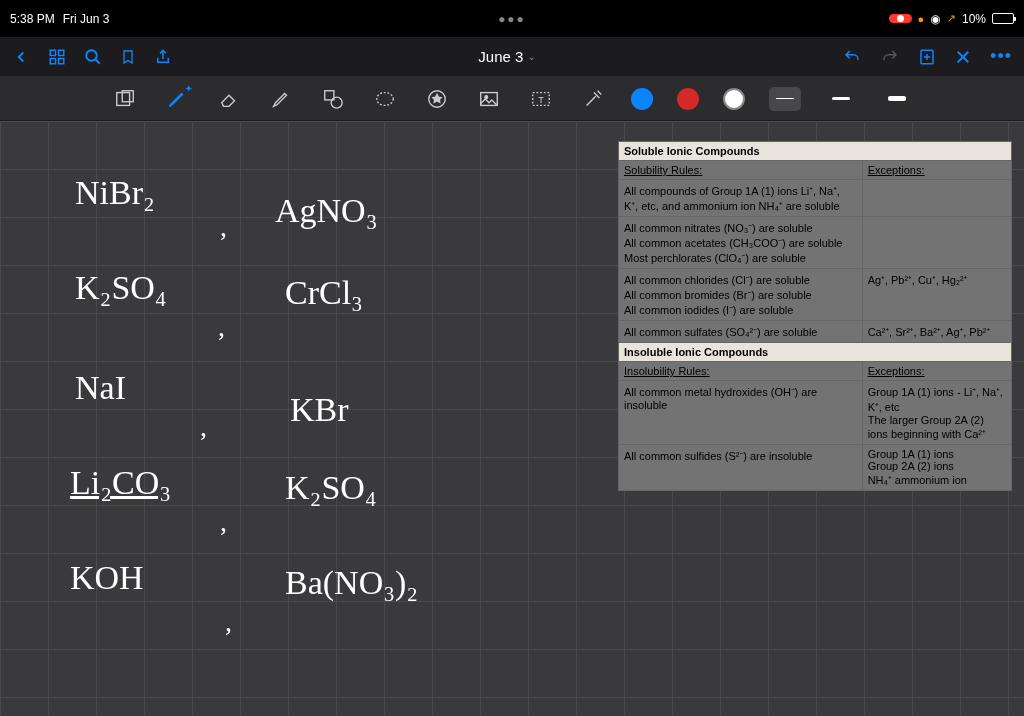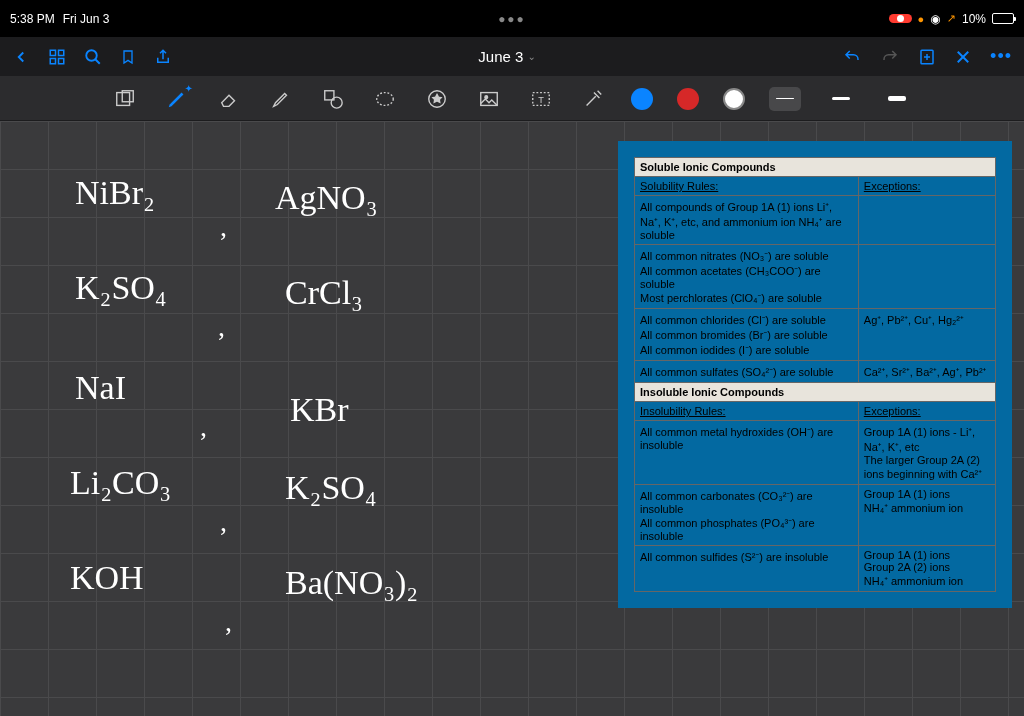--- a/index.html
+++ b/index.html
@@ -150,22 +150,22 @@
   color: #fff;
   font-family: cursive;
   font-size: 28px;
 }
 
 .solubility-panel {
   position: absolute;
   top: 20px;
   right: 12px;
   width: 394px;
-  background: #0369a1;
-  padding: 16px;
+  background: #737373;
+  padding: 0;
   font-size: 11px;
   color: #000;
 }
 .sol-table { width: 100%; border-collapse: collapse; }
 .sol-table td, .sol-table th {
   border: 1px solid #666;
   padding: 3px 5px;
   vertical-align: top;
   text-align: left;
   font-weight: normal;
@@ -343,30 +343,30 @@
       <span class="stroke-line" style="width:18px;height:5px;"></span>
     </span>
 </div>
 
 <div class="canvas-area">
   <div class="grid-bg"></div>
 
   <div class="handwriting" style="top:55px;left:75px;">NiBr₂</div>
   <div class="handwriting" style="top:150px;left:75px;">K₂SO₄</div>
   <div class="handwriting" style="top:250px;left:75px;">NaI</div>
-  <div class="handwriting" style="top:345px;left:70px;">Li₂CO₃</div>
+  <div class="handwriting" style="top:345px;left:70px;text-decoration:underline;">Li₂CO₃</div>
   <div class="handwriting" style="top:440px;left:70px;">KOH</div>
 
   <div class="comma" style="top:90px;left:220px;">,</div>
   <div class="comma" style="top:190px;left:218px;">,</div>
   <div class="comma" style="top:290px;left:200px;">,</div>
   <div class="comma" style="top:385px;left:220px;">,</div>
   <div class="comma" style="top:485px;left:225px;">,</div>
 
-  <div class="handwriting" style="top:60px;left:275px;">AgNO₃</div>
+  <div class="handwriting" style="top:73px;left:275px;">AgNO₃</div>
   <div class="handwriting" style="top:155px;left:285px;">CrCl₃</div>
   <div class="handwriting" style="top:272px;left:290px;">KBr</div>
   <div class="handwriting" style="top:350px;left:285px;">K₂SO₄</div>
   <div class="handwriting" style="top:445px;left:285px;">Ba(NO₃)₂</div>
 
   <div class="solubility-panel">
     <table class="sol-table">
       <tbody>
           <tr>
             <td colspan="2" class="section-head">Soluble Ionic Compounds</td>
@@ -401,26 +401,20 @@
       <tr>
         <td class="sub-head">Insolubility Rules:</td>
         <td class="sub-head">Exceptions:</td>
       </tr>
       <tr>
             <td>All common metal hydroxides (OH⁻) are insoluble</td>
             <td style="white-space:pre-line;">Group 1A (1) ions - Li⁺, Na⁺, K⁺, etc
 The larger Group 2A (2) ions beginning with Ca²⁺</td>
           </tr>
       <tr>
-            <td style="white-space:pre-line;">All common carbonates (CO₃²⁻) are insoluble
-All common phosphates (PO₄³⁻) are insoluble</td>
-            <td style="white-space:pre-line;">Group 1A (1) ions
-NH₄⁺ ammonium ion</td>
-          </tr>
-      <tr>
             <td>All common sulfides (S²⁻) are insoluble</td>
             <td style="white-space:pre-line;">Group 1A (1) ions
 Group 2A (2) ions
 NH₄⁺ ammonium ion</td>
           </tr>
     </tbody>
       </table>
   </div>
 
   <div class="home-indicator"></div>

